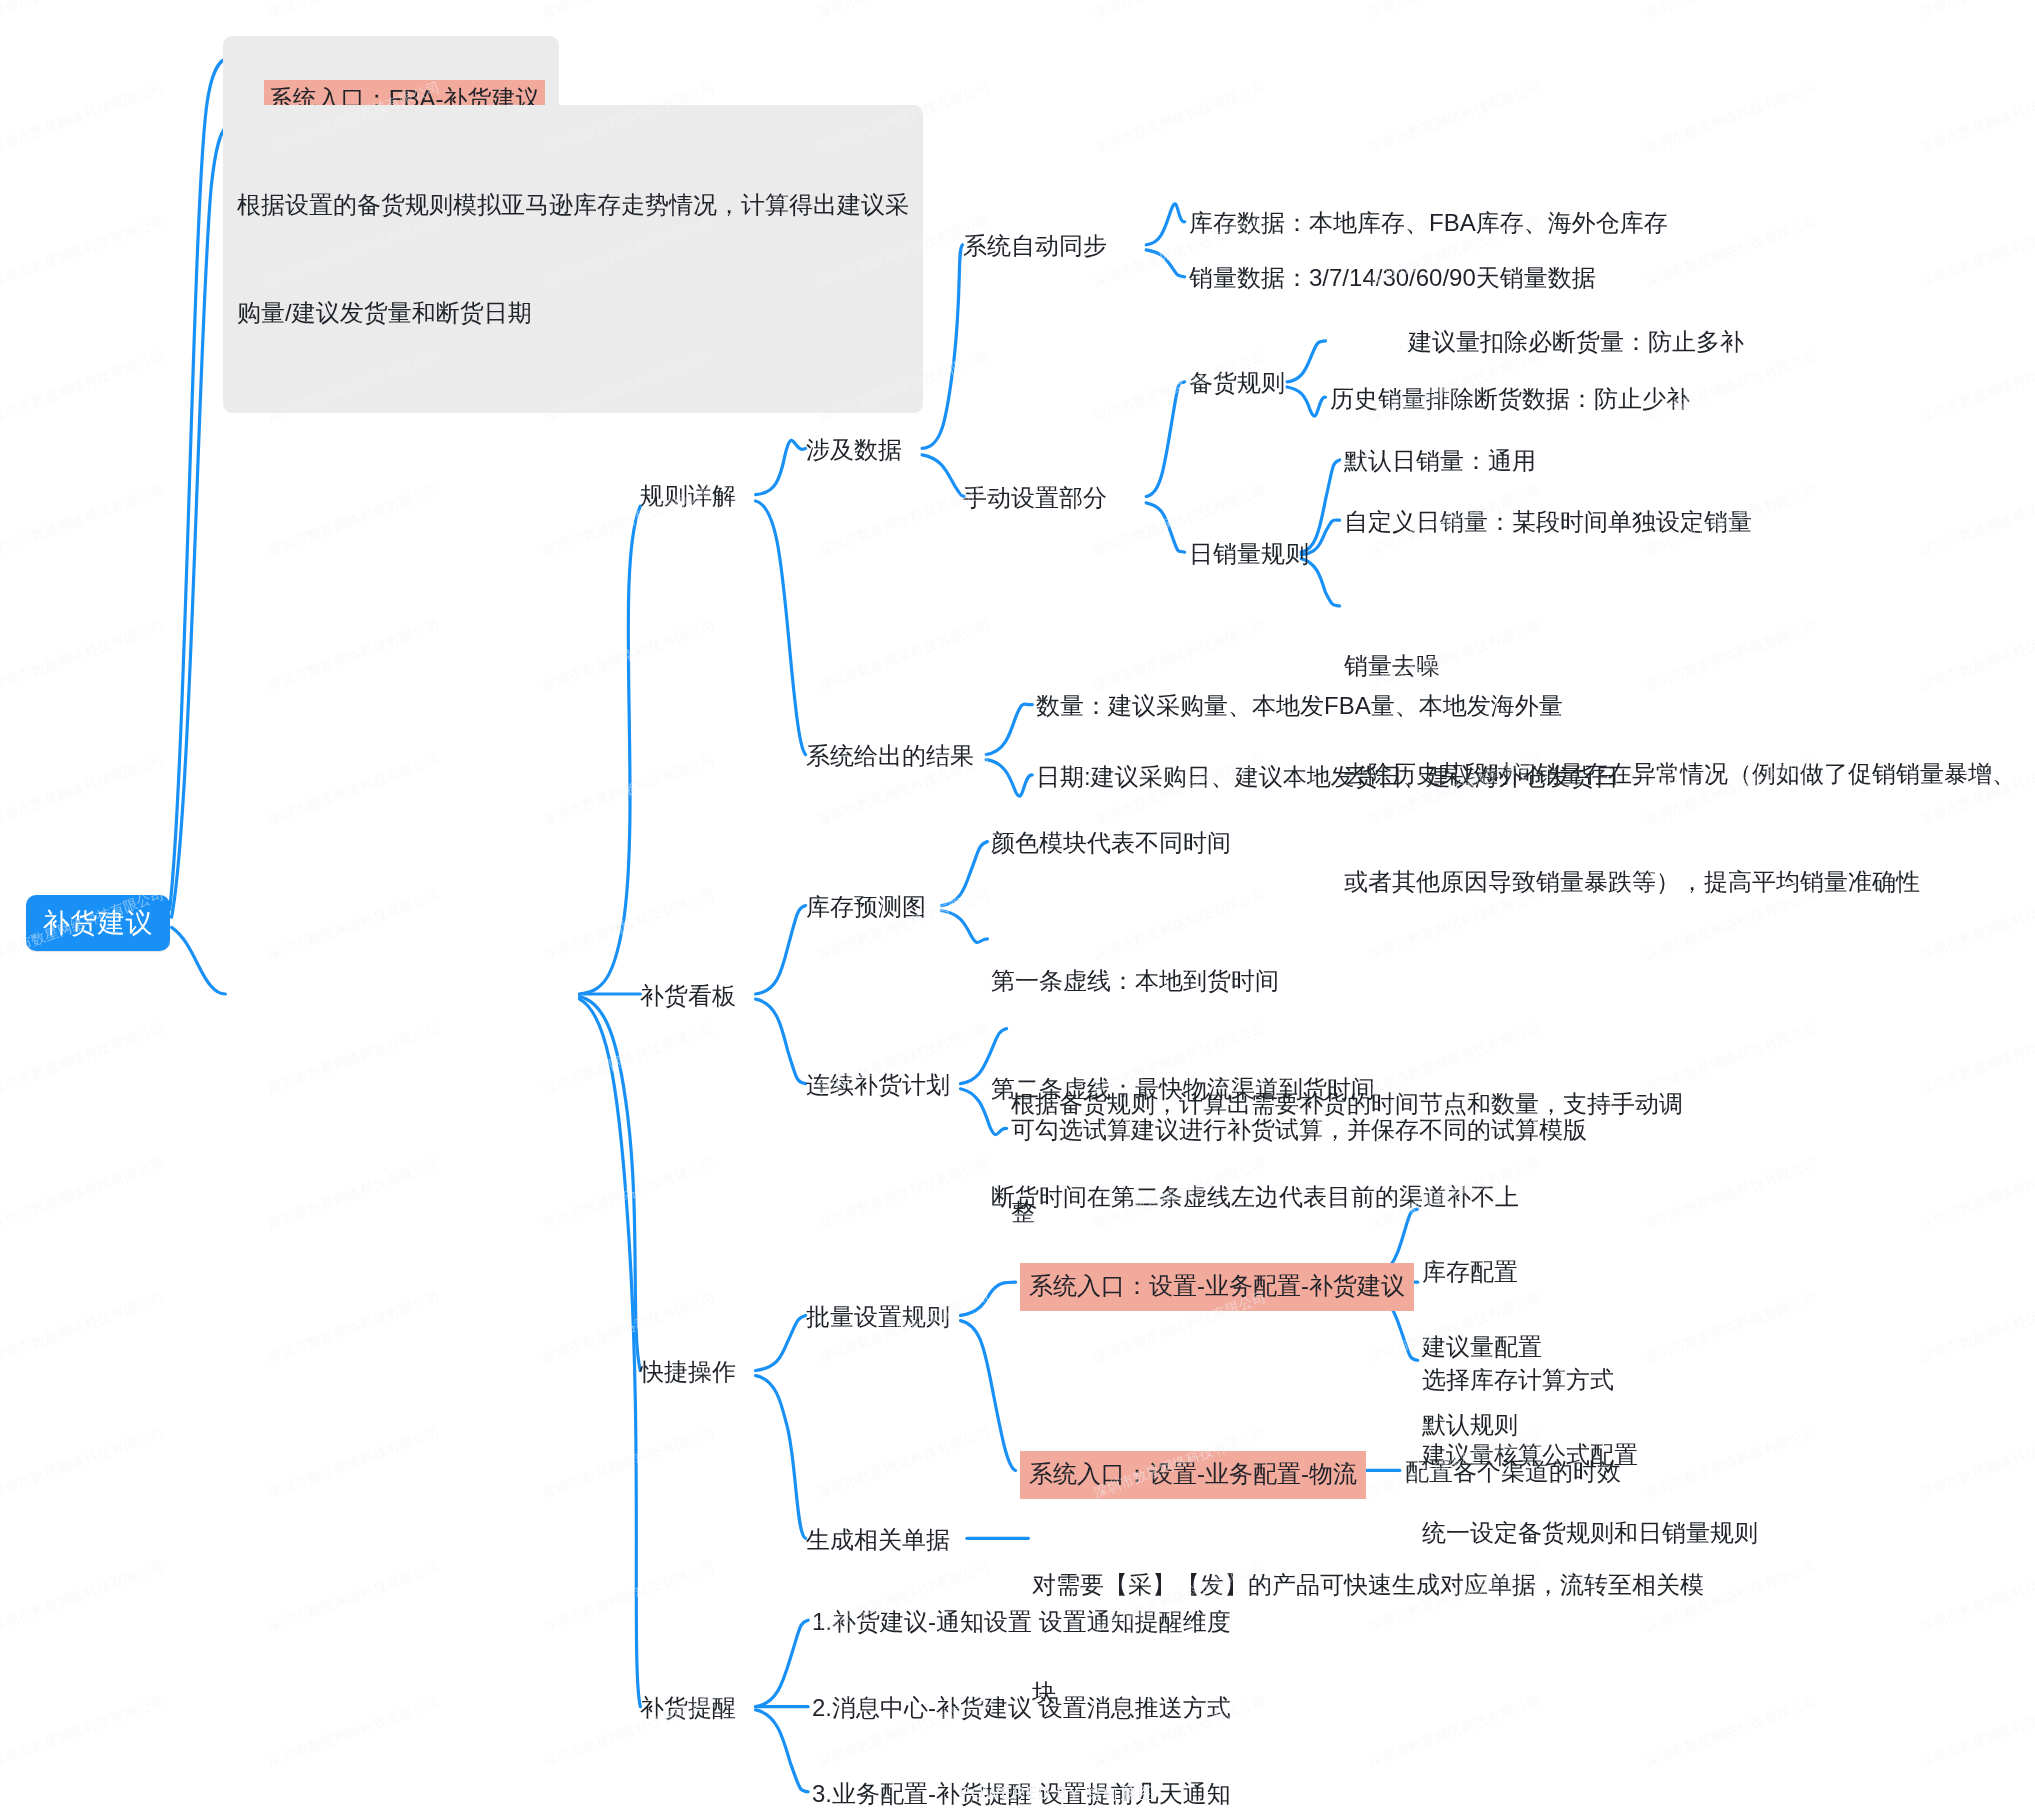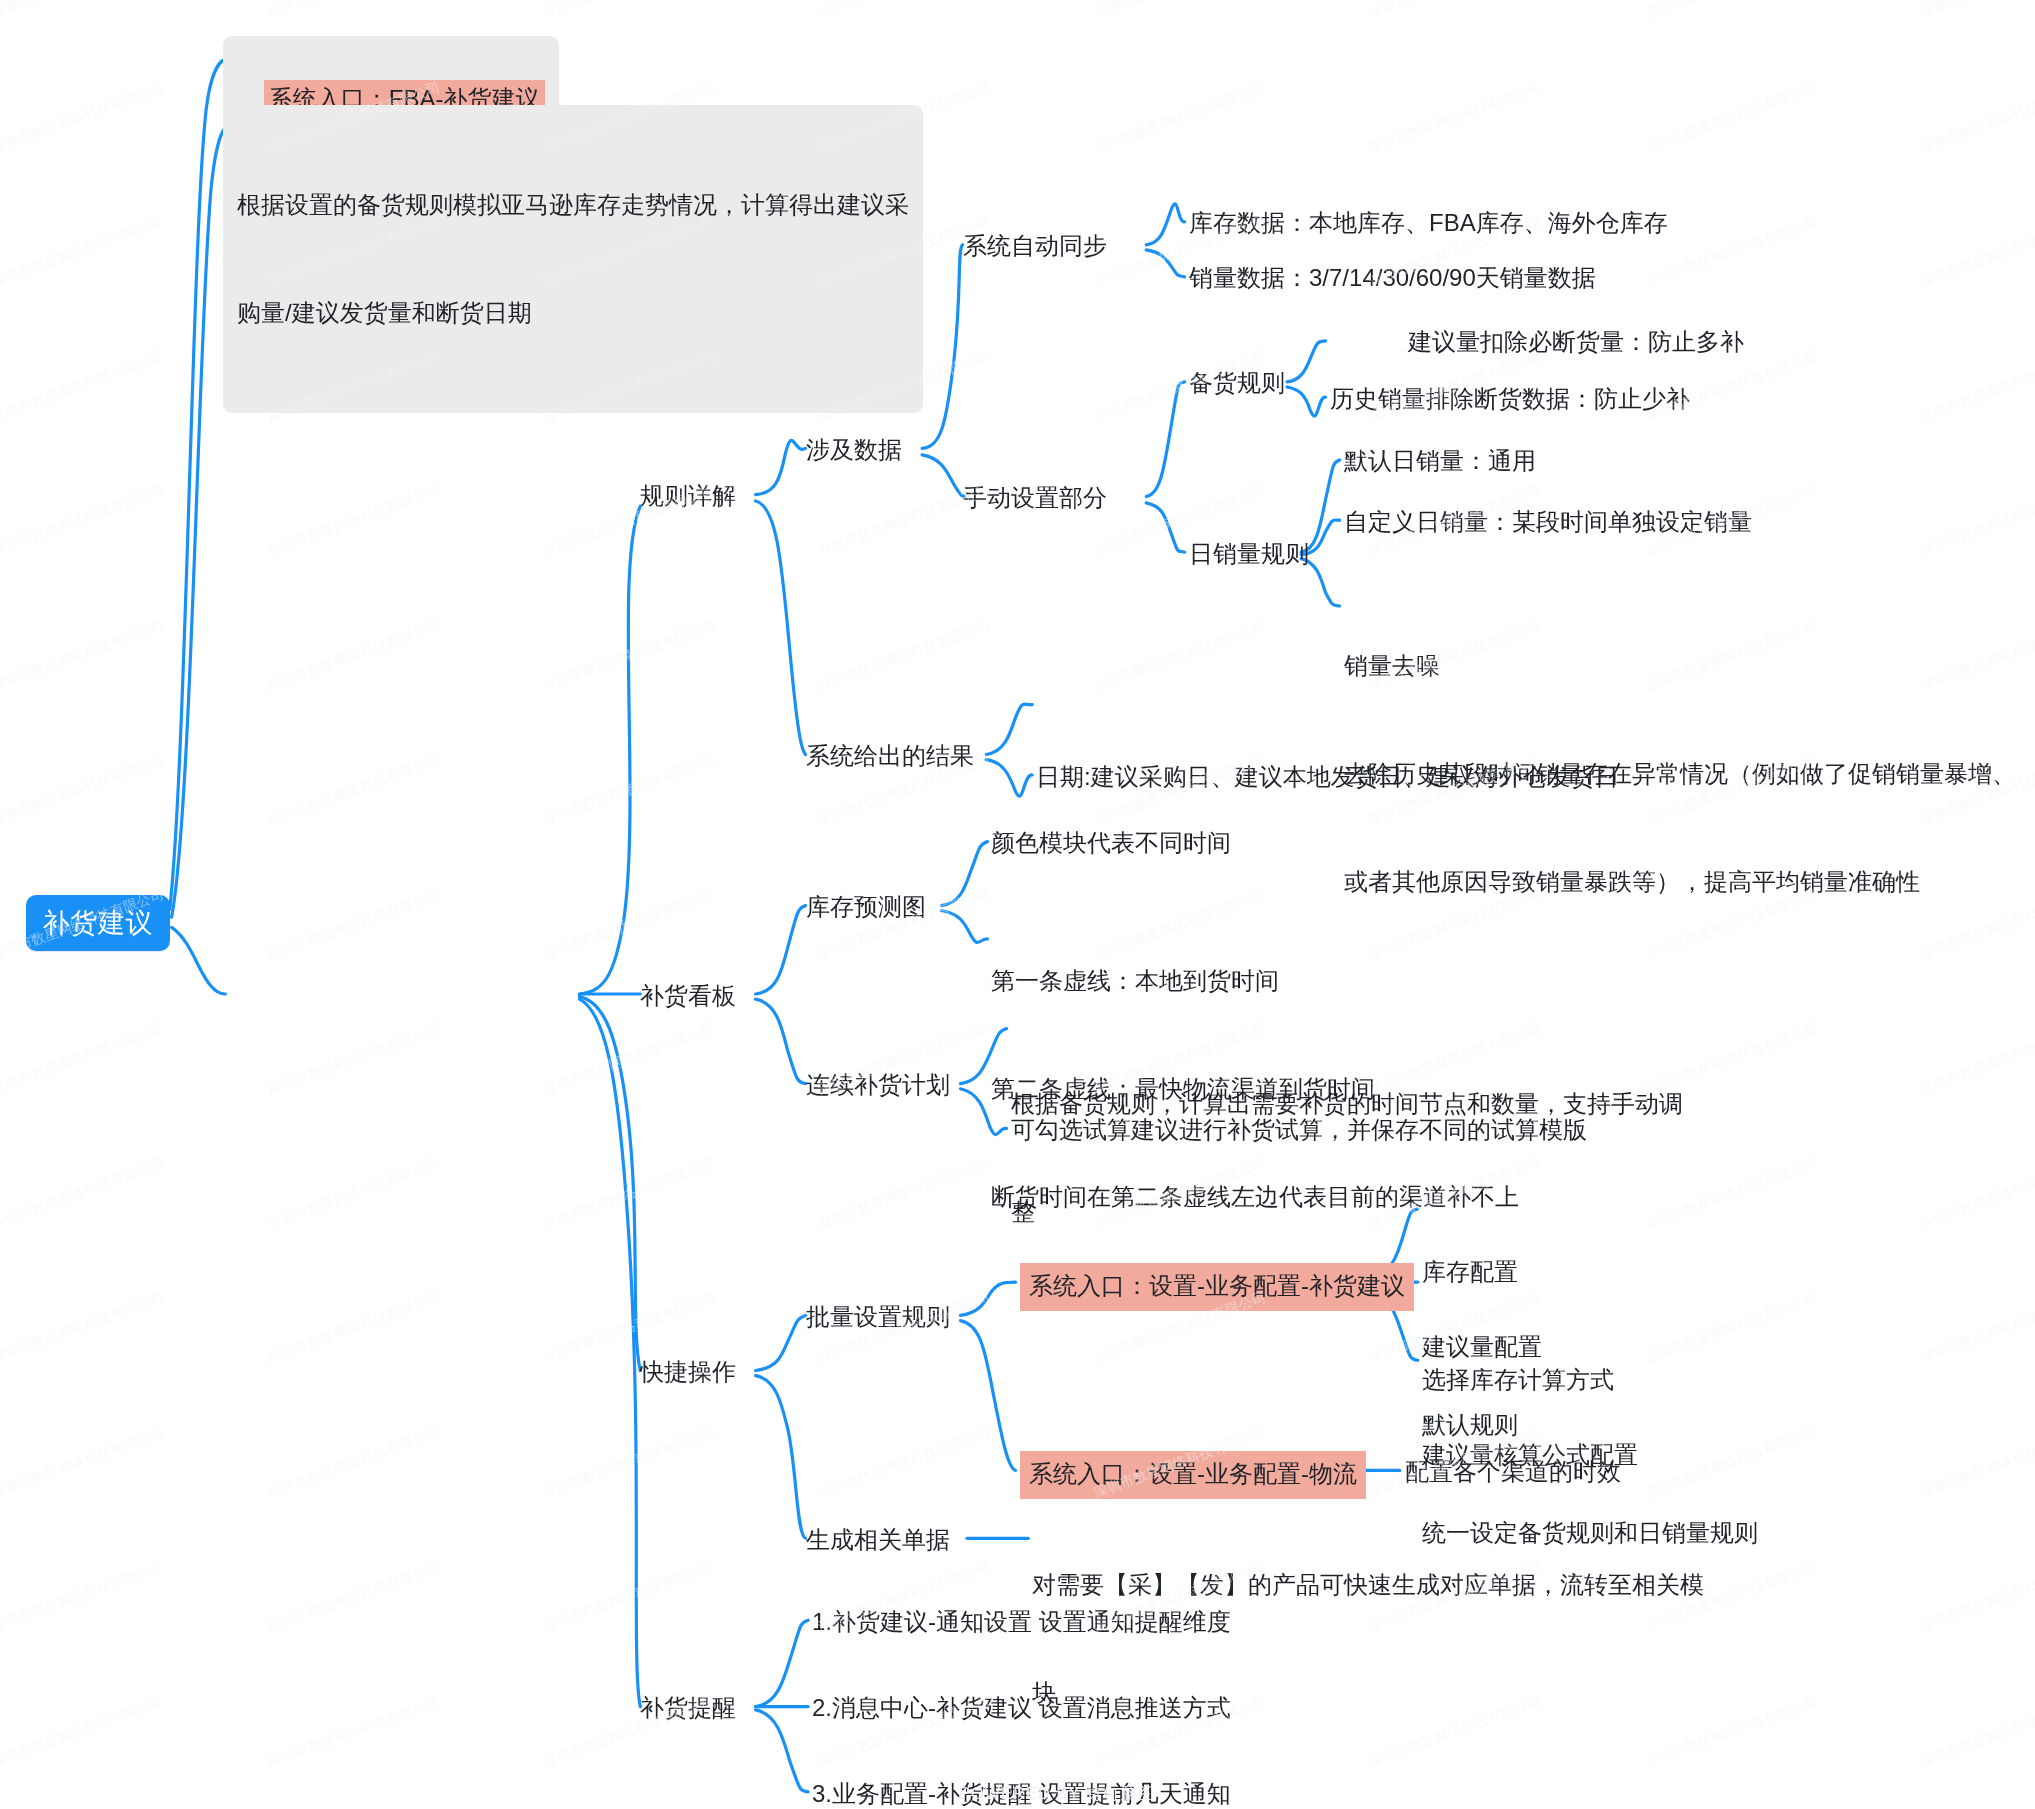--- a/index.html
+++ b/index.html
@@ -153,20 +153,21 @@
 
   <div class="node t" style="left:1189px;top:537px;">日销量规则</div>
   <div class="node t" style="left:1344px;top:444px;">默认日销量：通用</div>
   <div class="node t" style="left:1344px;top:505px;">自定义日销量：某段时间单独设定销量</div>
   <div class="node t multi" style="left:1344px;top:576px;">
     <div>销量去噪</div>
     <div>去除历史某段时间销量存在异常情况（例如做了促销销量暴增、</div>
     <div>或者其他原因导致销量暴跌等），提高平均销量准确性</div>
   </div>
 
+  <div class="node t" style="left:1036px;top:689px;">数量：建议采购量、本地发FBA量、本地发海外量</div>
   <div class="node t" style="left:1036px;top:760px;">日期:建议采购日、建议本地发货日、建议海外仓发货日</div>
 
   <div class="node t" style="left:640px;top:979px;">补货看板</div>
 
   <div class="node t" style="left:806px;top:890px;">库存预测图</div>
   <div class="node t" style="left:991px;top:826px;">颜色模块代表不同时间</div>
   <div class="node t multi" style="left:991px;top:891px;">
     <div>第一条虚线：本地到货时间</div>
     <div>第二条虚线：最快物流渠道到货时间</div>
     <div>断货时间在第二条虚线左边代表目前的渠道补不上</div>

